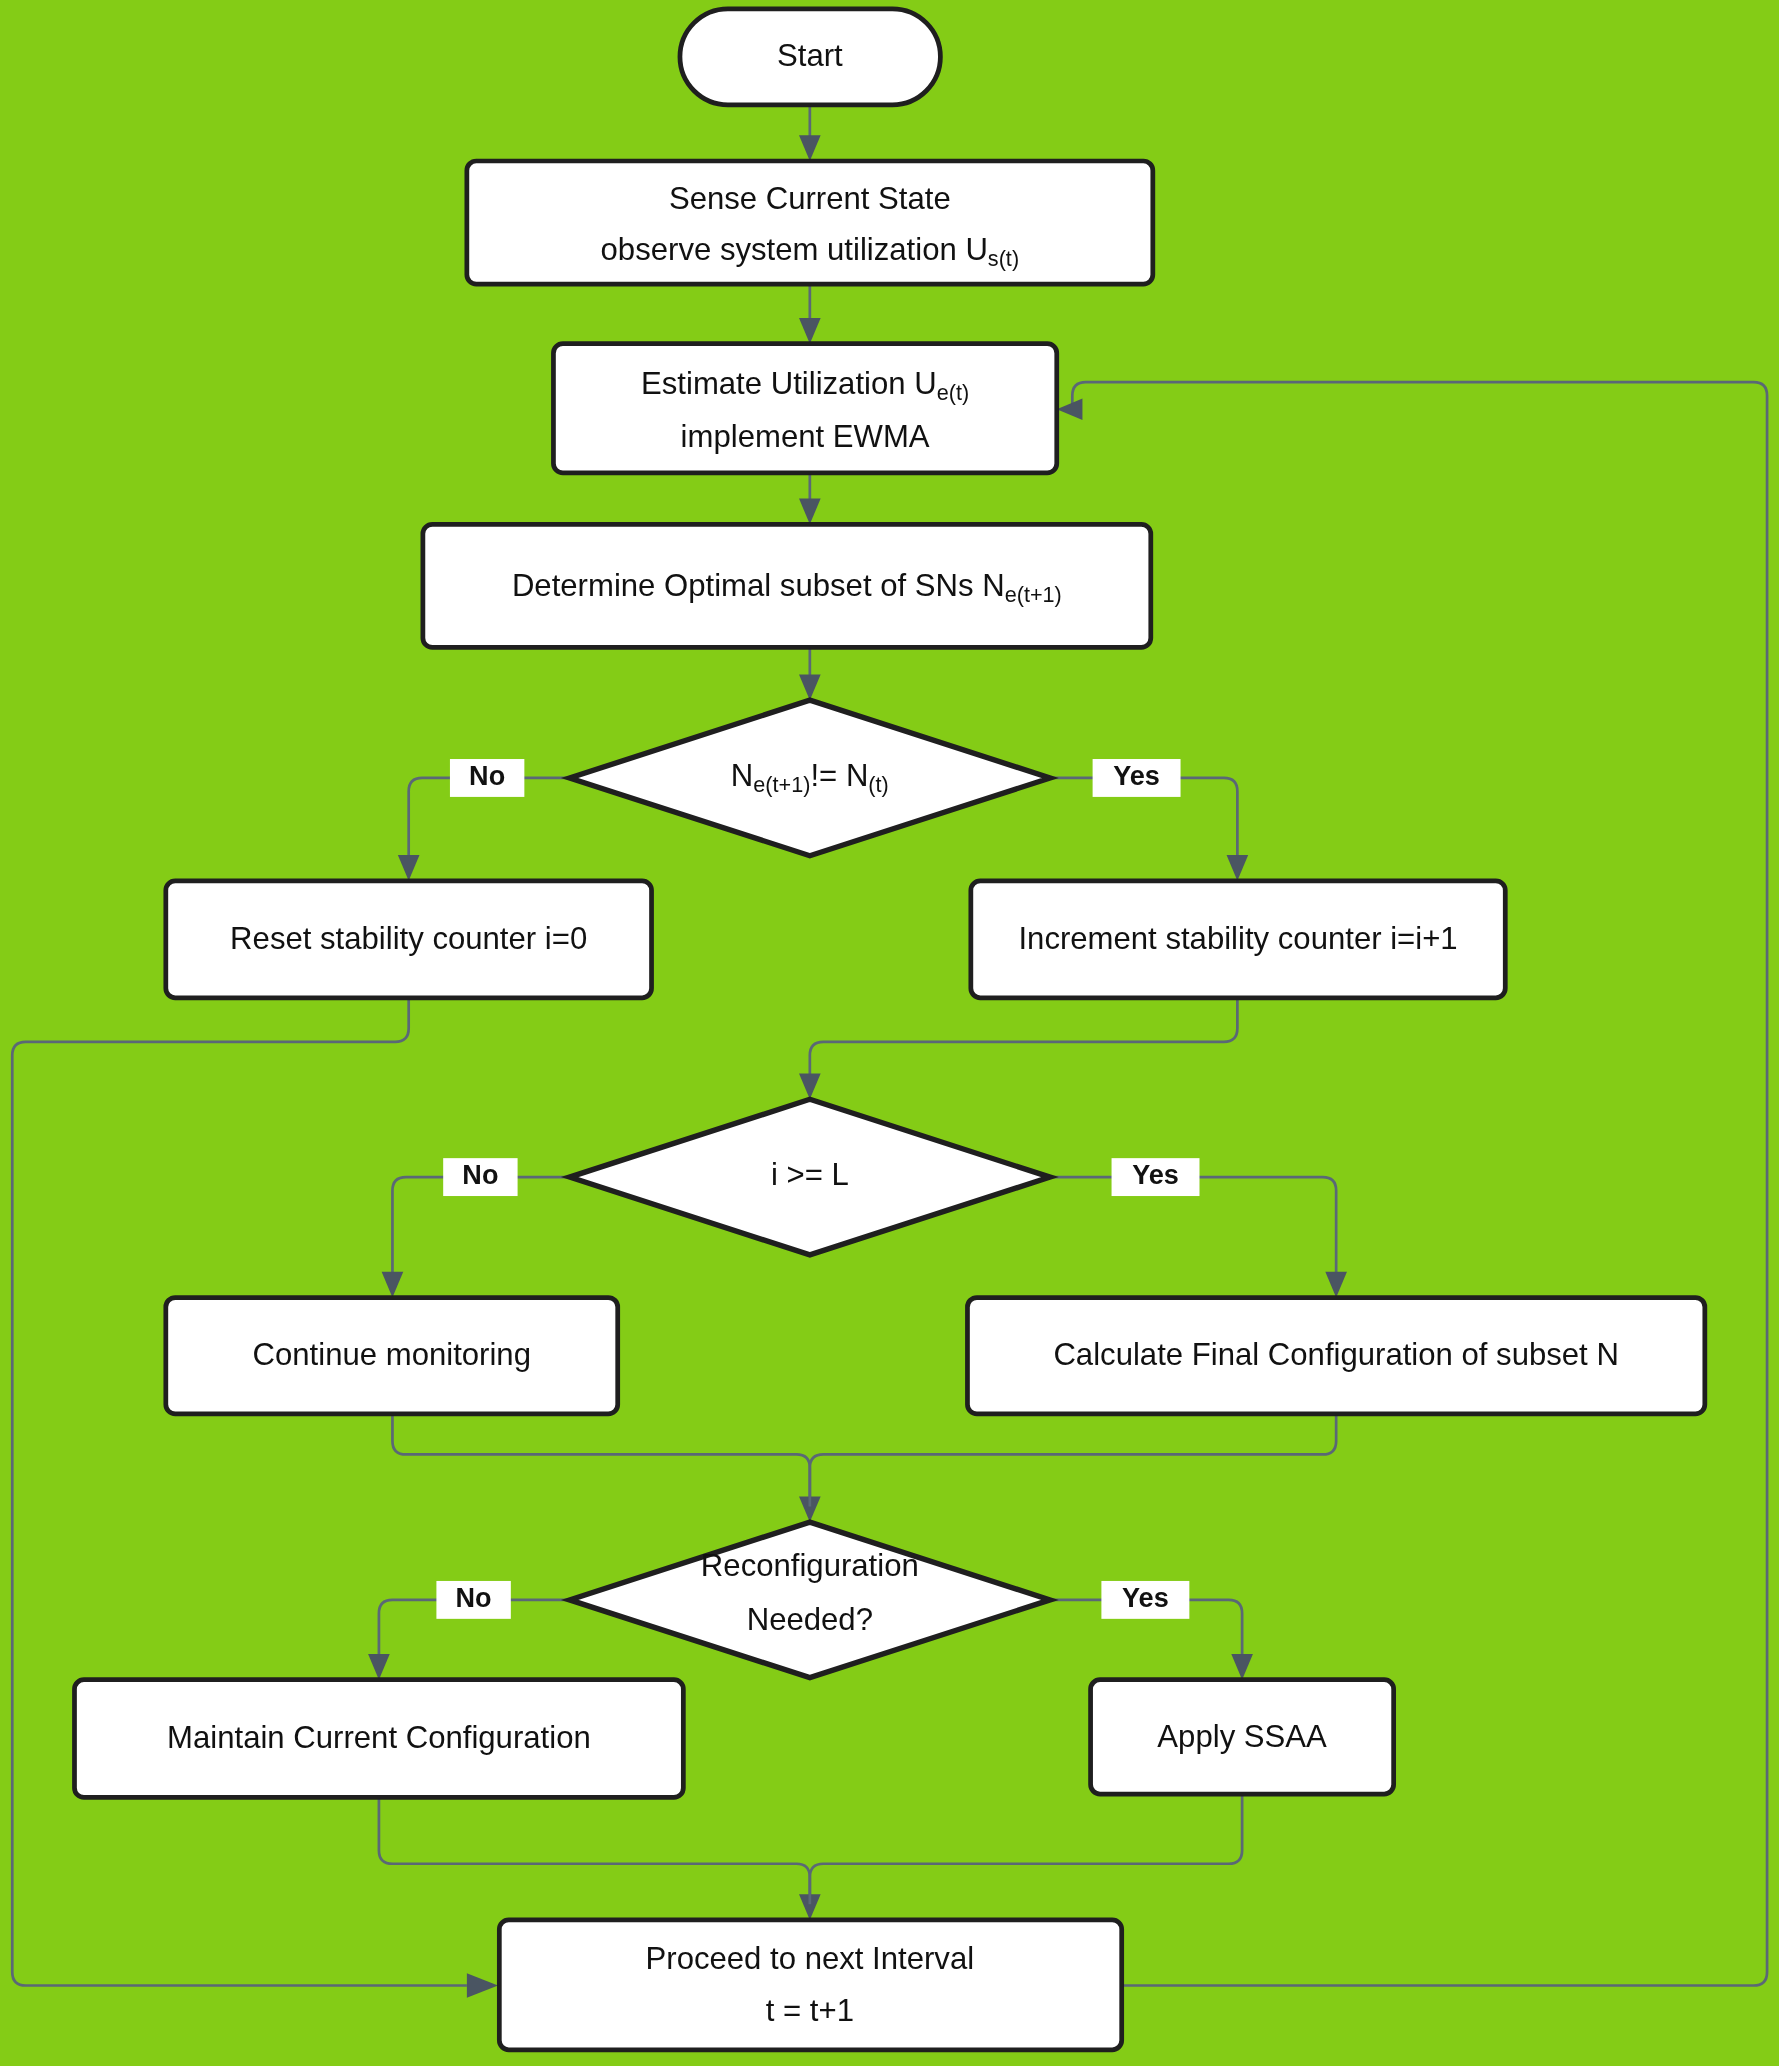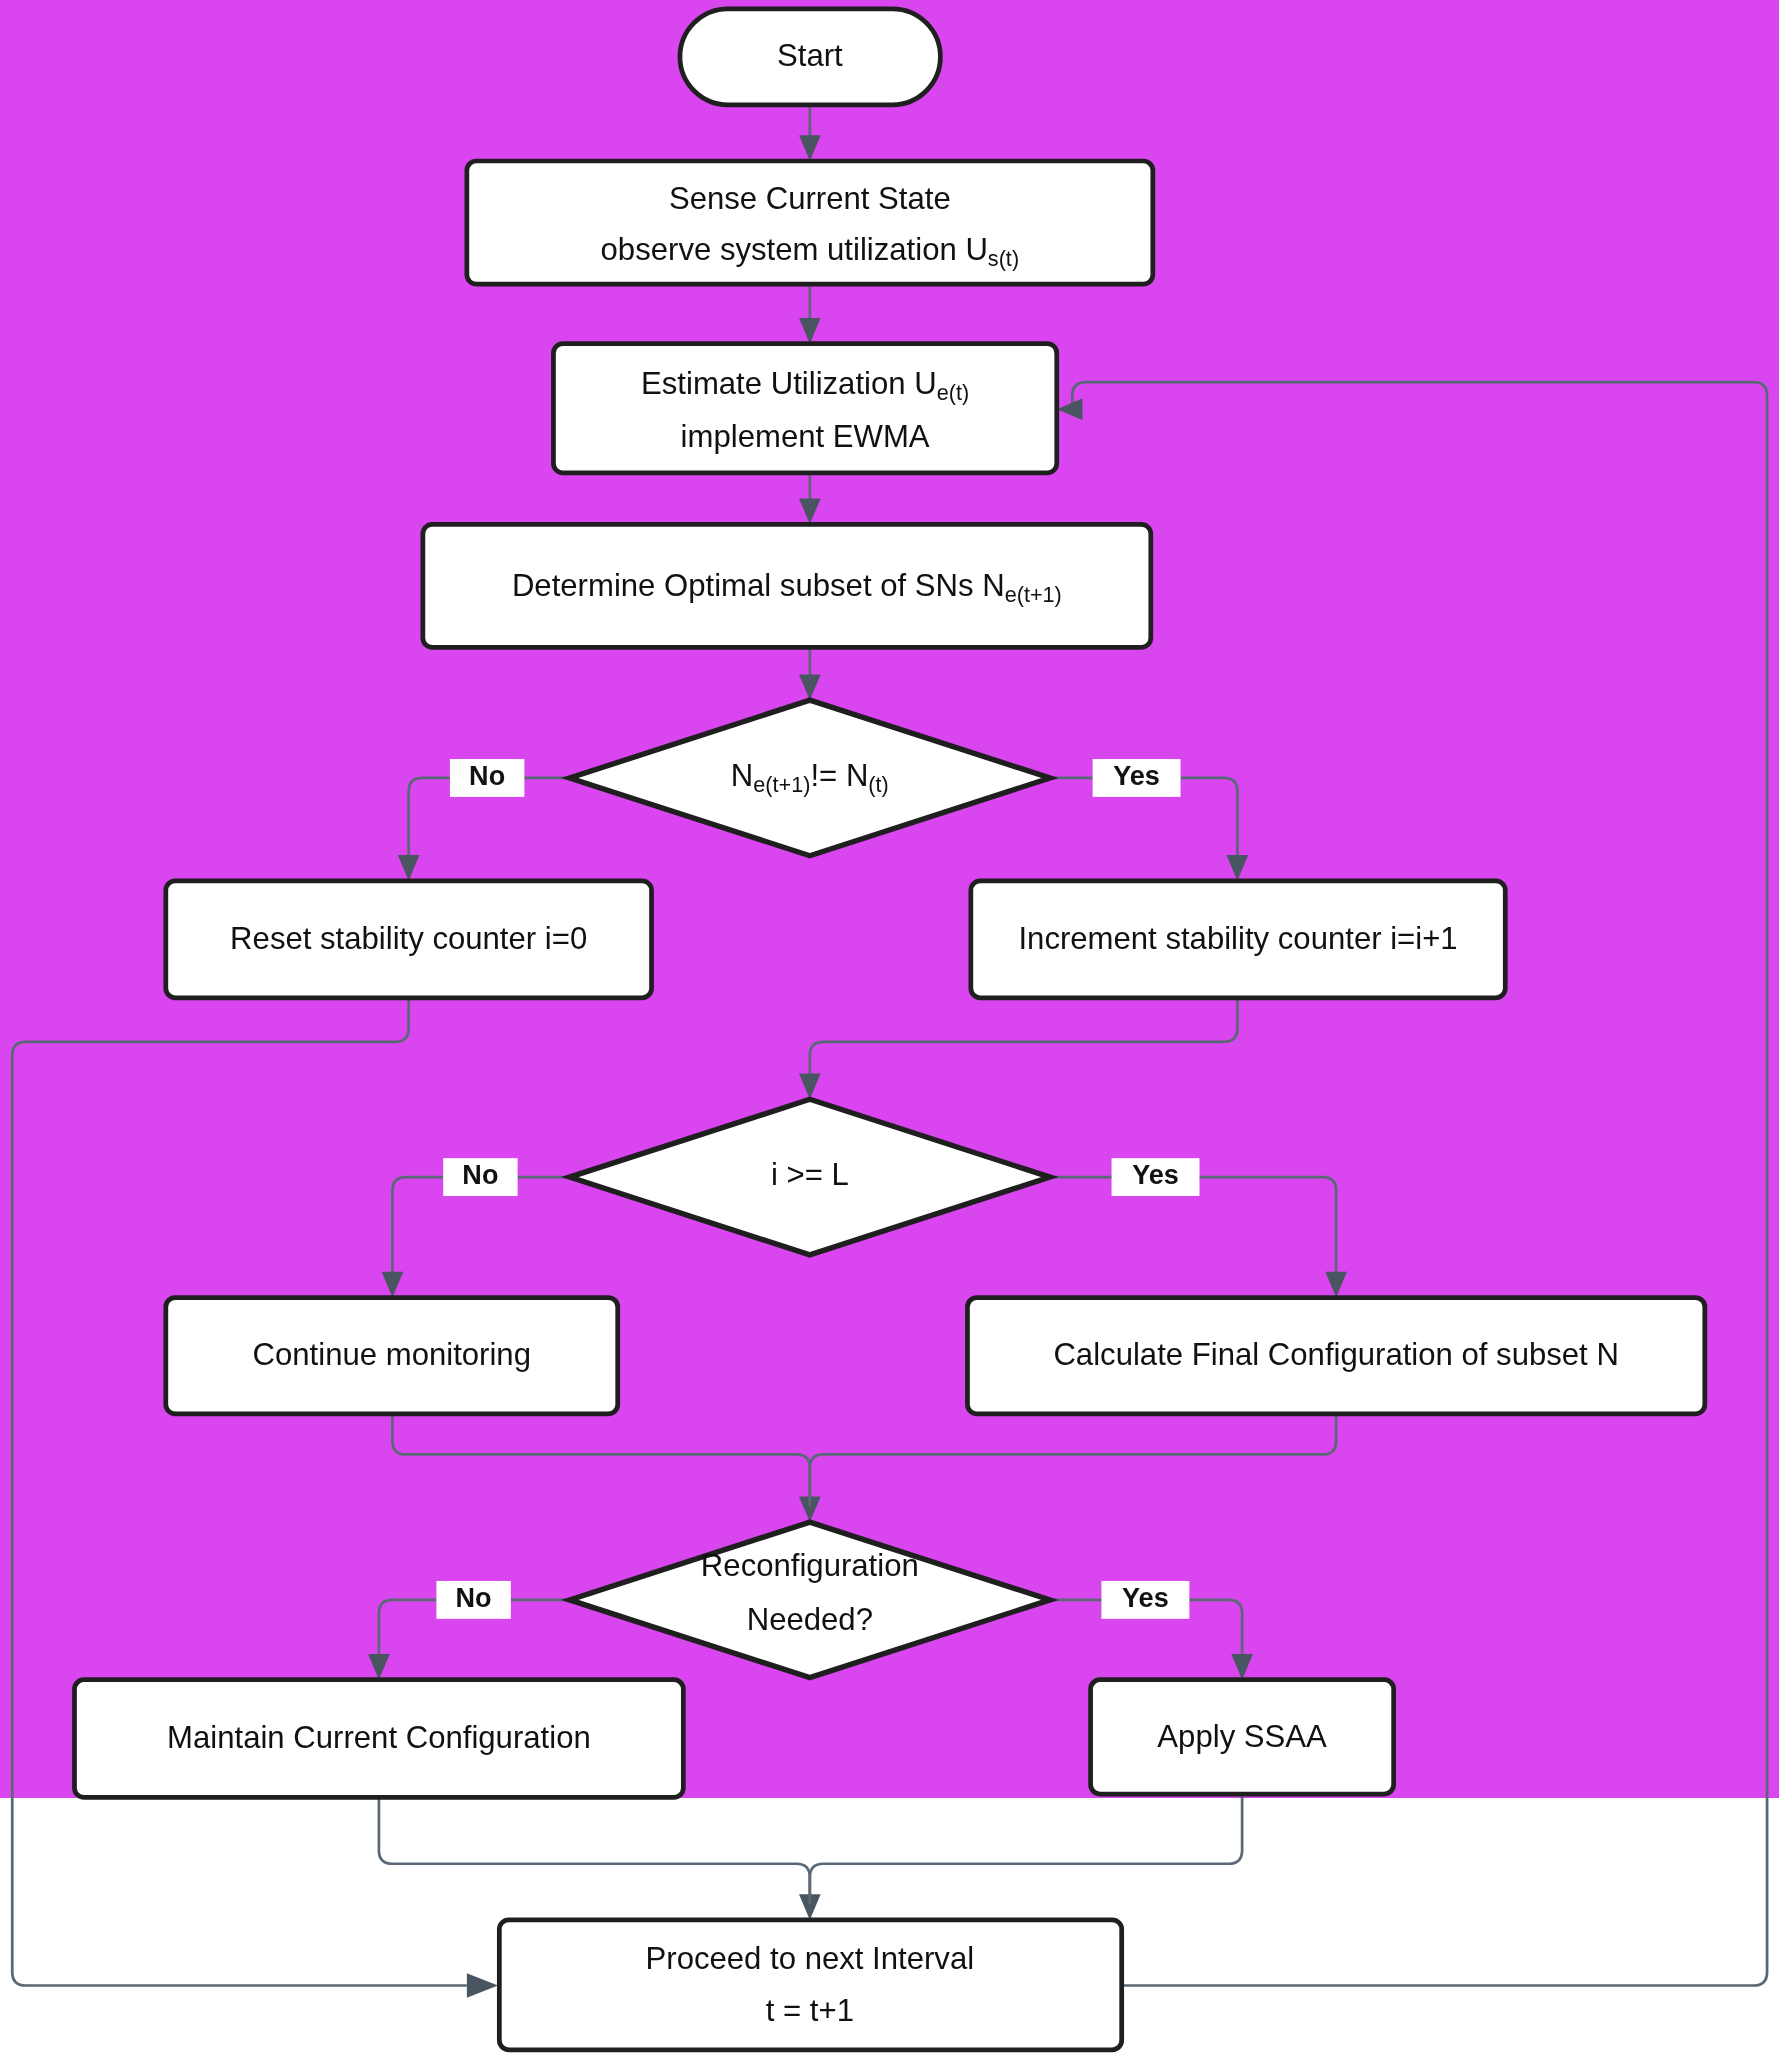--- a/index.html
+++ b/index.html
@@ -2,21 +2,21 @@
 <html style="font-size:10.8px"><head>
 <meta charset="utf-8">
 <title>SSAA Adaptive Reconfiguration Flowchart</title>
 <style>
   html,body{margin:0;padding:0;background:#ffffff;}
   body{
     width:1780px;height:2066px;
     font-family:"Liberation Sans", sans-serif;
     overflow:hidden;
   }
-  #flow-root{position:relative;width:1780px;height:1798px;background:#d946ef;}
+  #flow-root{position:relative;width:1780px;height:2066px;background:#84cc16;}
   svg#flow-svg{position:absolute;inset:0;width:1780px;height:2066px;display:block;}
   .node-shape{fill:#ffffff;stroke:#1f1f1f;stroke-width:7;}
   .node-shape.diamond{stroke-width:8;}
   .edge{fill:none;stroke:#5a6876;stroke-width:4;}
   .edge-head{fill:#4a5562;stroke:none;}
   .node-text{
     fill:#111111;
     font-family:"Liberation Sans", sans-serif;
     font-size:46px;
     text-anchor:middle;

